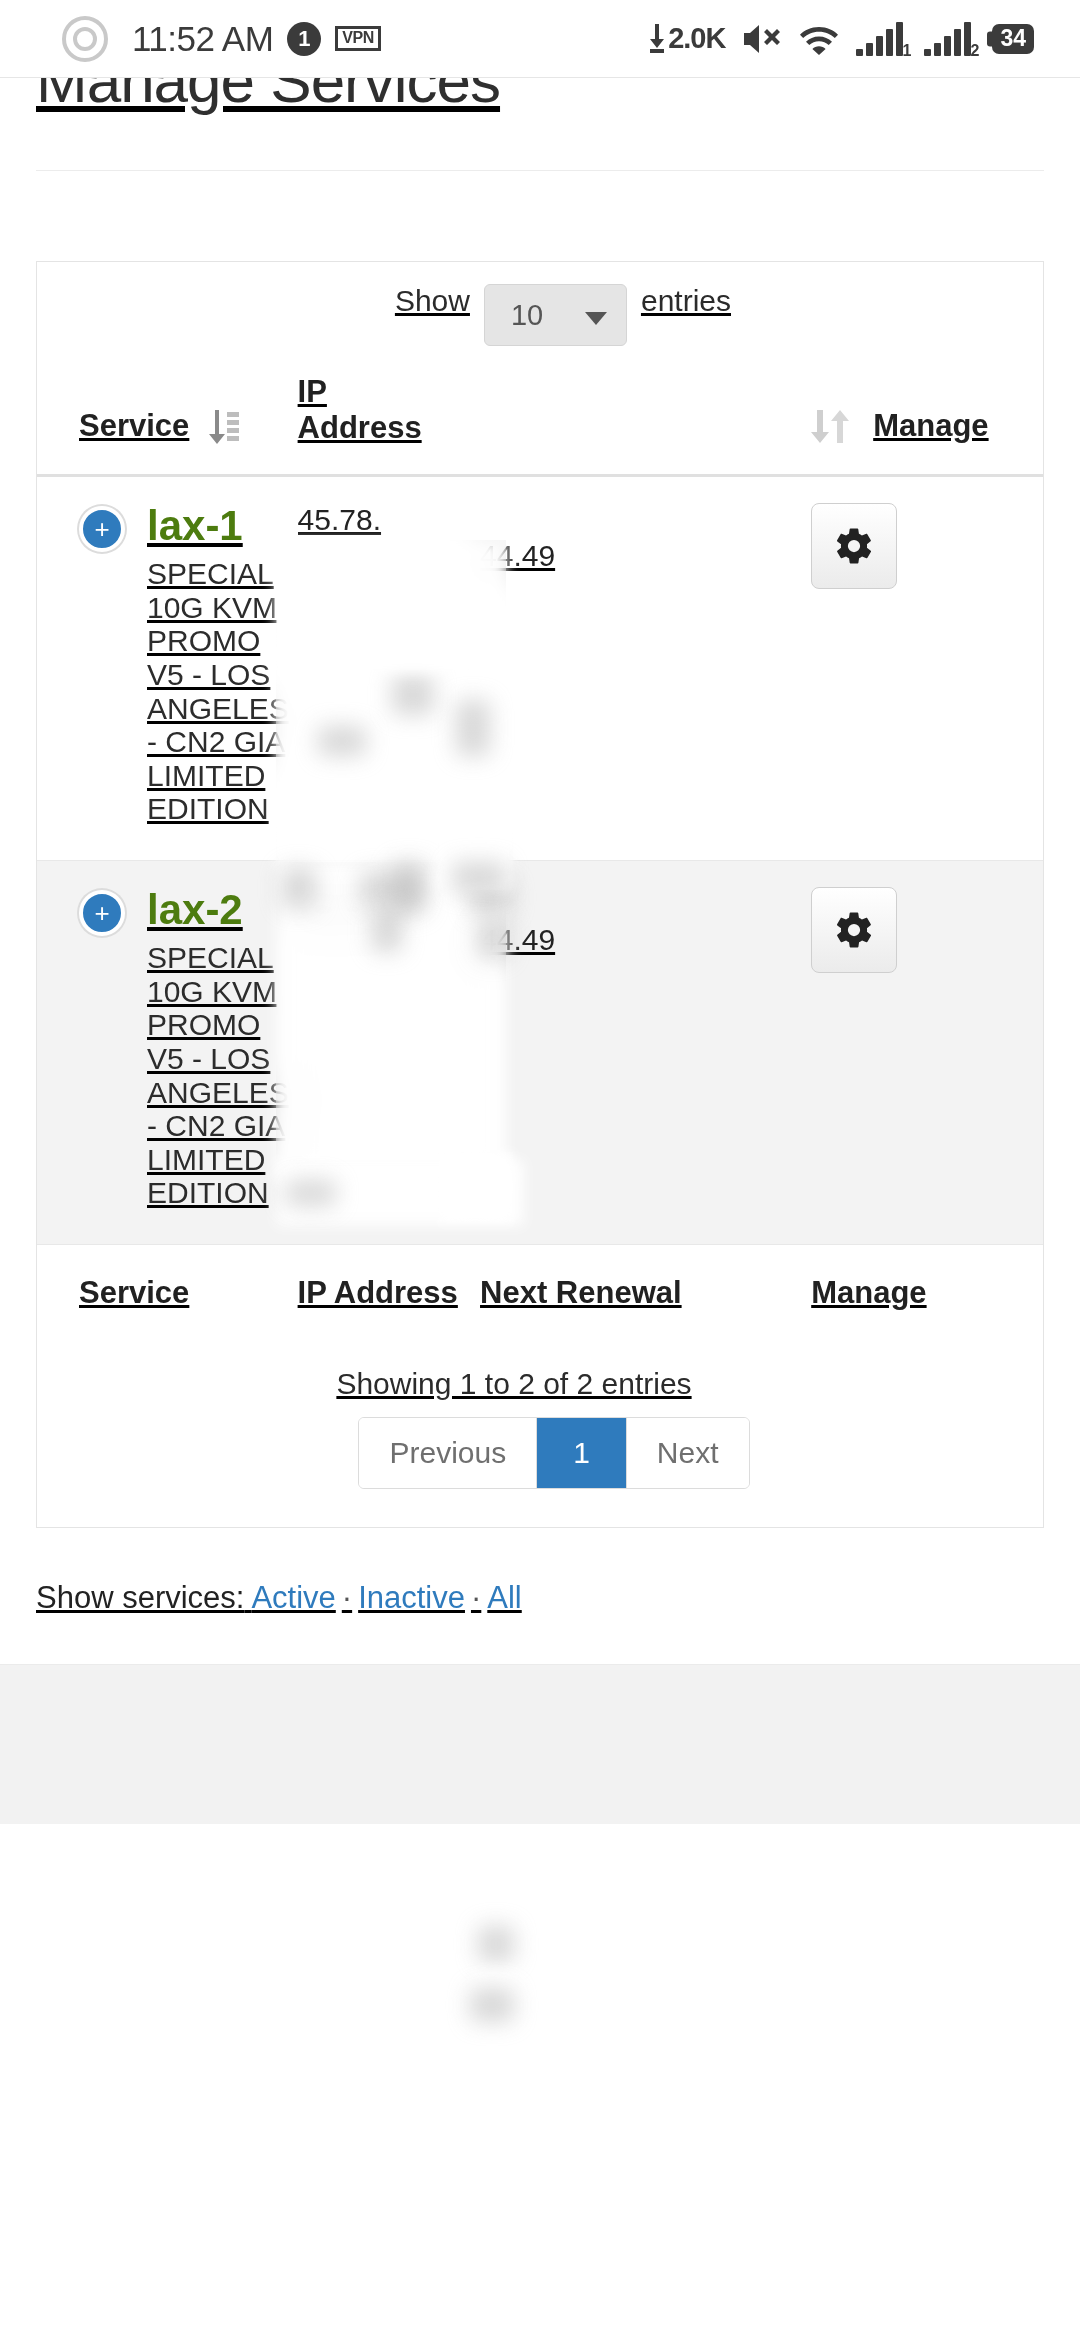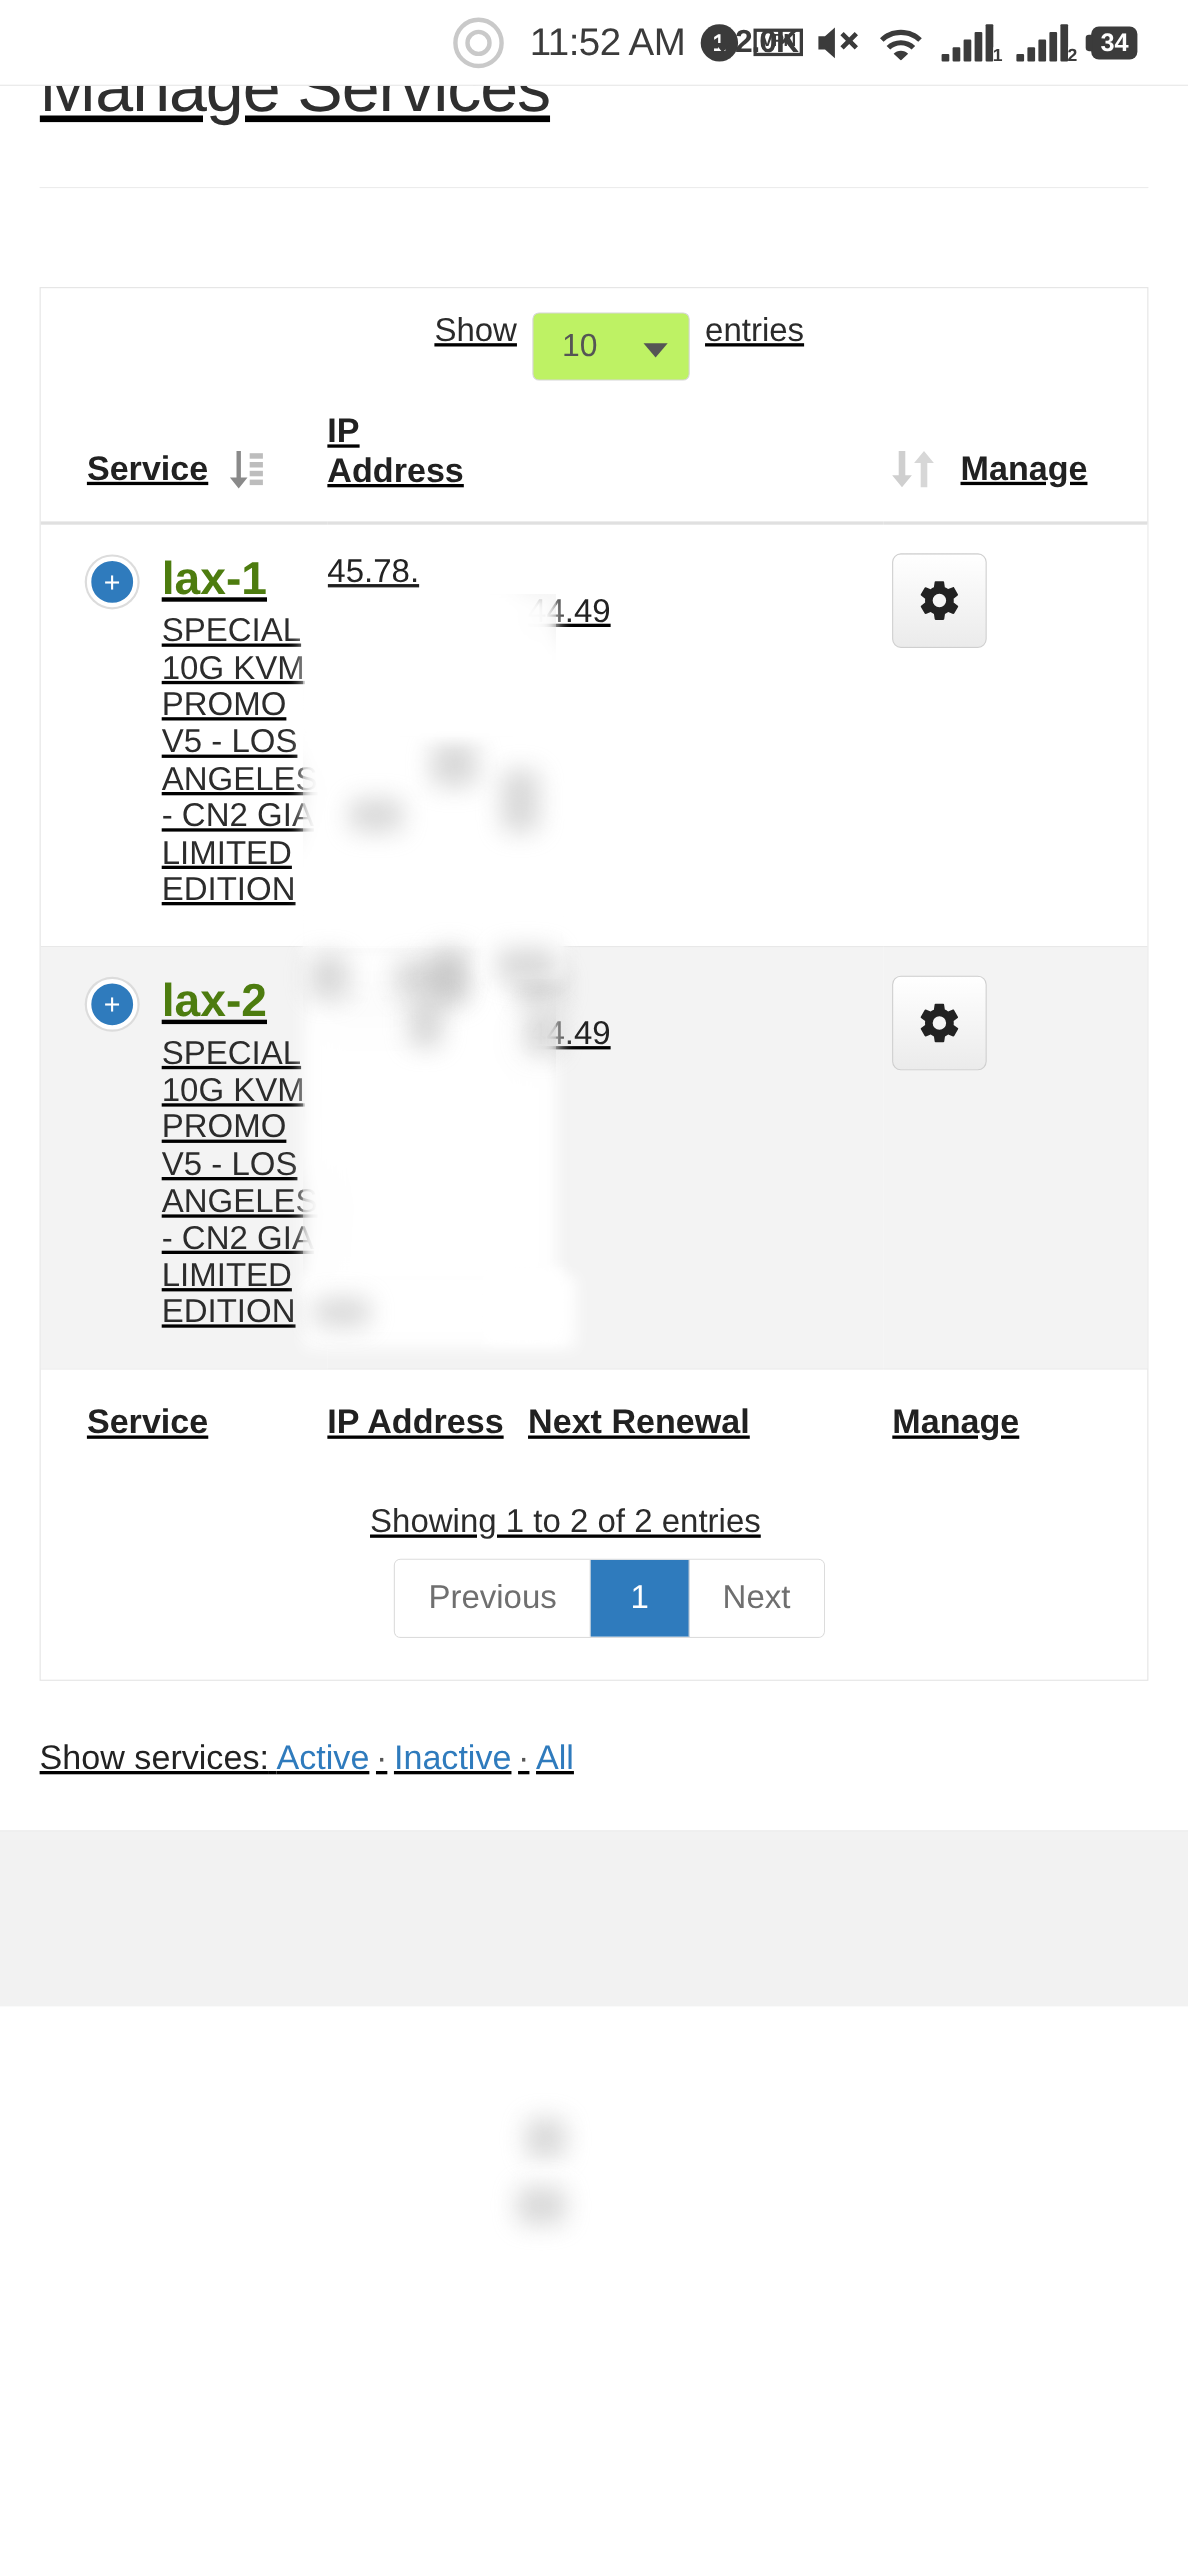--- a/index.html
+++ b/index.html
@@ -12,21 +12,20 @@
   }
 
   
   .statusbar {
     position: relative;
     height: 78px;
     background: #ffffff;
     display: flex;
     align-items: center;
     border-bottom: 1px solid #e6e6e6;
-    justify-content: center;
   }
   .sb-left {
     display: flex;
     align-items: center;
     gap: 14px;
     padding-left: 62px;
   }
   .sb-ring {
     width: 46px; height: 46px;
     border-radius: 50%;
@@ -161,21 +160,21 @@
     padding-right: 312px;
     font-size: 30px;
     color: #2b2b2b;
   }
   .dt-select {
     appearance: none;
     -webkit-appearance: none;
     font-family: "Liberation Sans", sans-serif;
     font-size: 29px;
     color: #555;
-    background: #bef264;
+    background: #e5e5e5;
     border: 1px solid #d5d5d5;
     border-radius: 6px;
     padding: 14px 52px 14px 26px;
     width: 143px;
     cursor: pointer;
   }
   .sel-wrap { position: relative; display:inline-block; }
   .sel-wrap:after {
     content: "";
     position: absolute;

